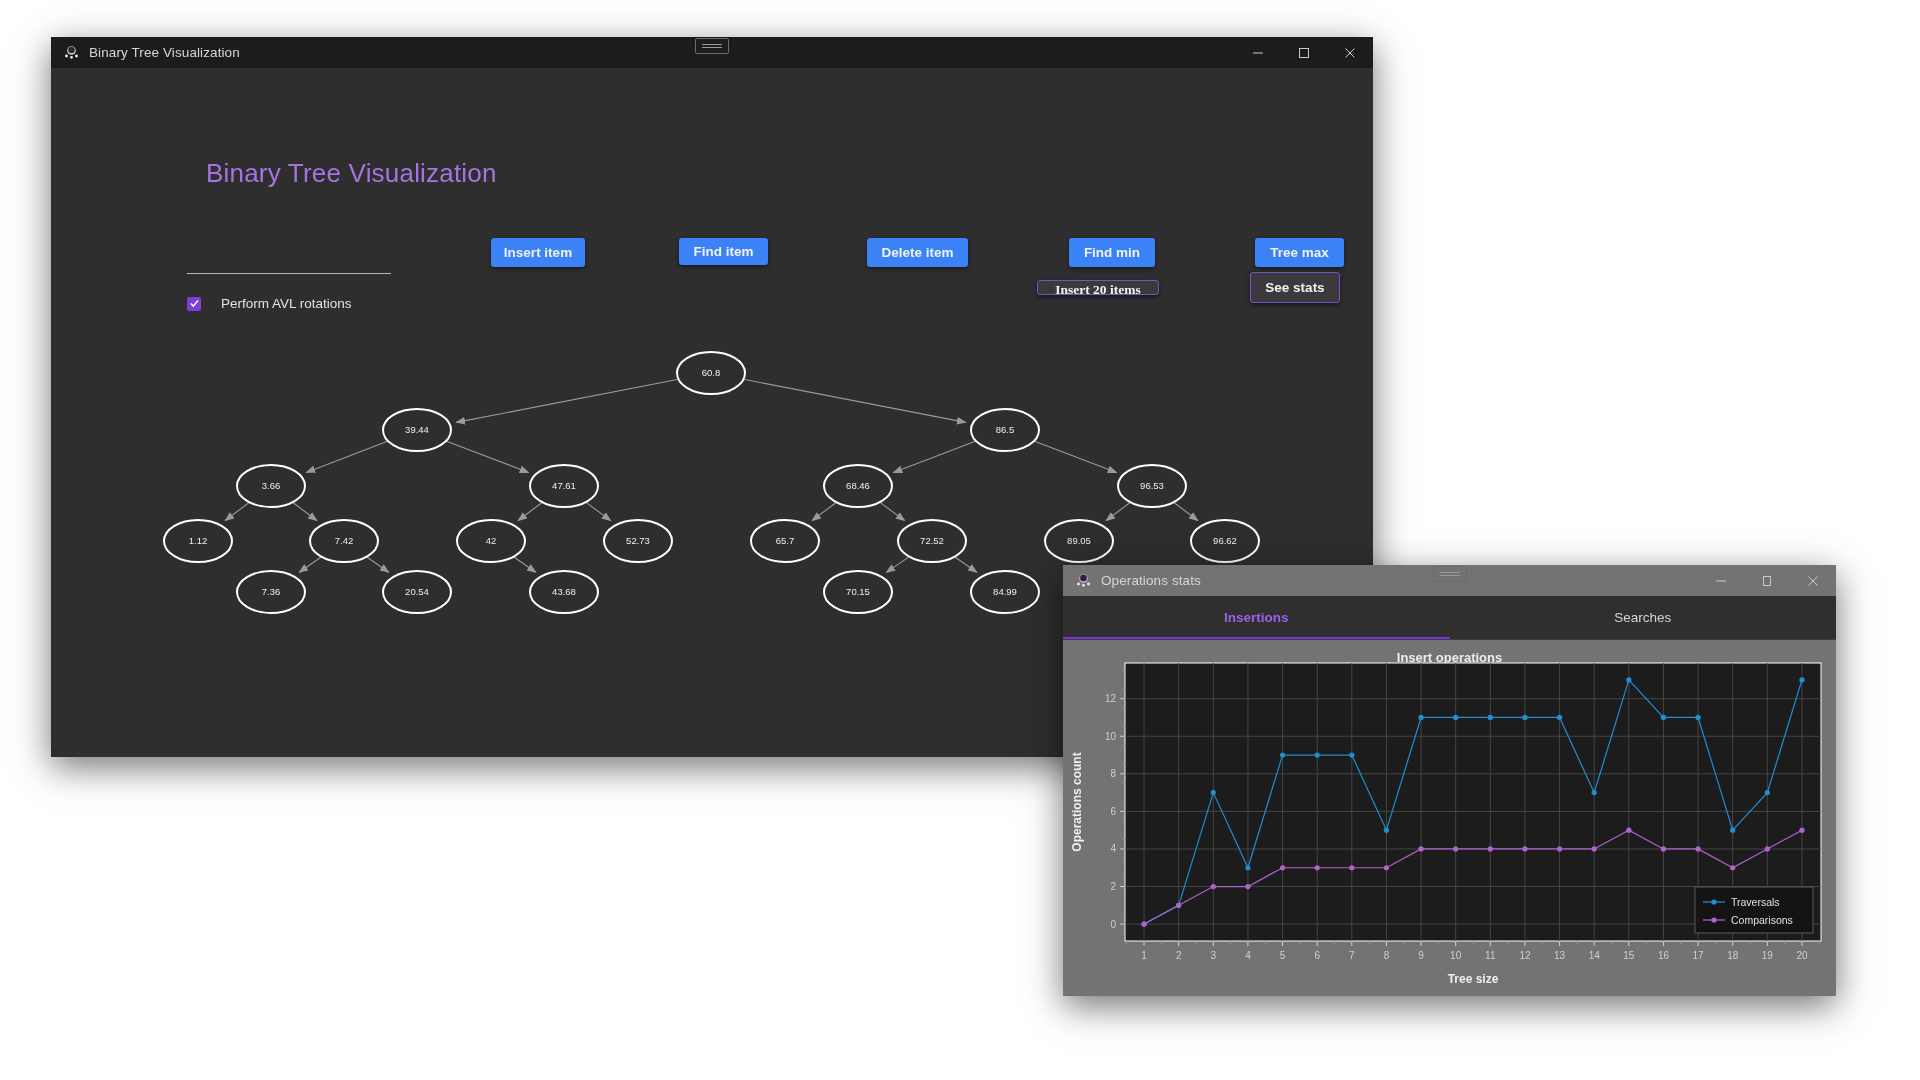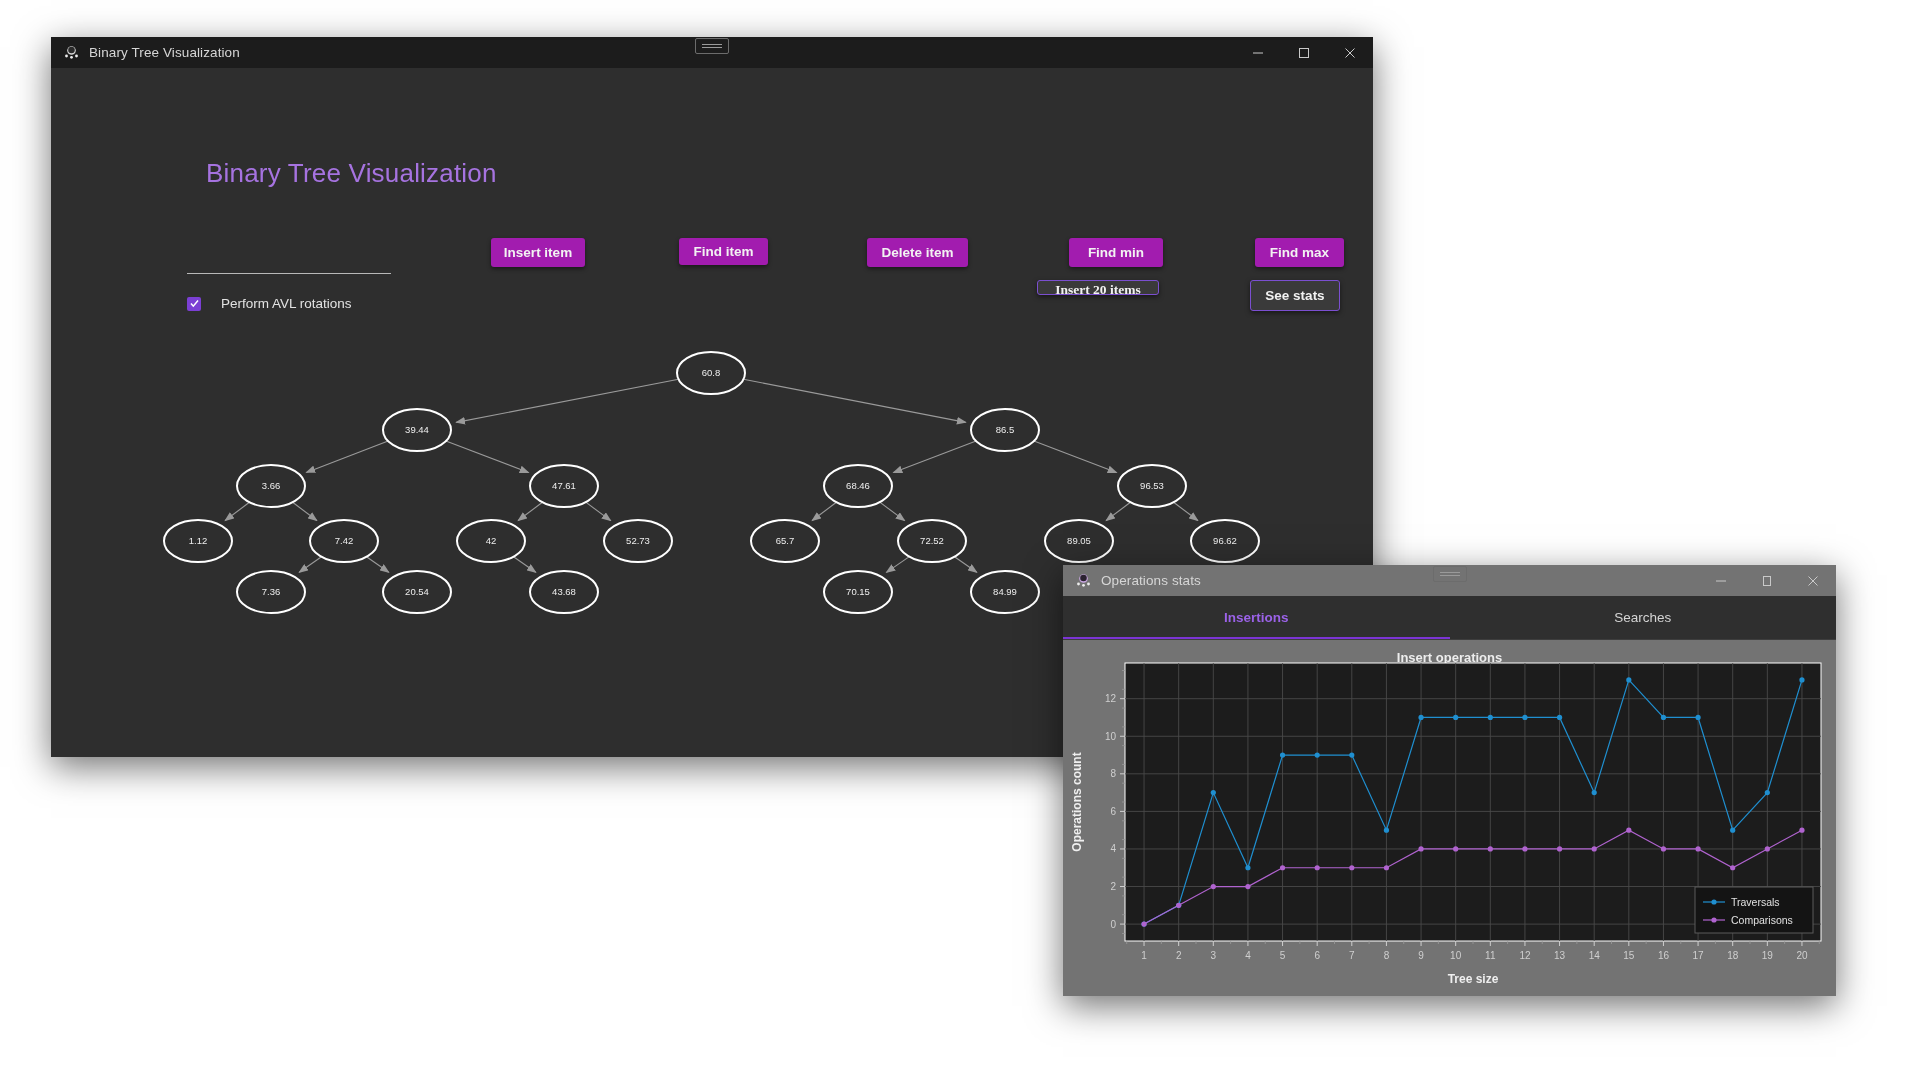--- a/index.html
+++ b/index.html
@@ -47,21 +47,21 @@
   .cbx{width:14px;height:14px;border-radius:2px;background:#7b3fd4;display:flex;align-items:center;justify-content:center;}
   .cbx svg{display:block;}
   .avl-label{font-size:13.5px;color:#e2e2e2;}
 
   .btn{
     position:absolute;border:none;cursor:pointer;
     font-family:"Liberation Sans",sans-serif;
     font-size:13.5px;font-weight:bold;color:#f2f2f2;
     border-radius:3px;
   }
-  .btn-primary{background:#a21caf;box-shadow:0 2px 4px rgba(0,0,0,.45);}
+  .btn-primary{background:#3b82f6;box-shadow:0 2px 4px rgba(0,0,0,.45);}
   .btn-ghost{background:#3a3a3a;border:1px solid #7b4fd0;box-shadow:0 2px 5px rgba(0,0,0,.5);}
 
   
   #tree-canvas{position:absolute;left:0;top:270px;width:1322px;height:290px;}
   .node-label{font-size:9.5px;fill:#eeeeee;font-family:"Liberation Sans",sans-serif;}
 
   
   #stats-window{left:1063px;top:565px;width:773px;height:431px;}
   .stats-body{background:#737373;width:100%;height:400px;position:relative;overflow:hidden;}
   .tabs{display:flex;height:43px;background:#2f2f2f;border-bottom:1px solid #3d3d3d;}
@@ -133,24 +133,24 @@
             <polyline points="2,5.6 4.3,8.2 9,2.6" fill="none" stroke="#ffffff" stroke-width="1.5"></polyline>
           </svg>
       </span>
       <span class="avl-label">Perform AVL rotations</span>
     </div>
 
     <div id="buttons-host">
         <button class="btn btn-primary" style="left: 440px; top: 170px; width: 94px; height: 29px;">Insert item</button>
         <button class="btn btn-primary" style="left: 628px; top: 170px; width: 89px; height: 27px;">Find item</button>
         <button class="btn btn-primary" style="left: 816px; top: 170px; width: 101px; height: 29px;">Delete item</button>
-        <button class="btn btn-primary" style="left: 1018px; top: 170px; width: 94px; height: 29px;">Find min</button>
-        <button class="btn btn-primary" style="left: 1204px; top: 170px; width: 89px; height: 29px;">Find max</button>
+        <button class="btn btn-primary" style="left: 1018px; top: 170px; width: 86px; height: 29px;">Find min</button>
+        <button class="btn btn-primary" style="left: 1204px; top: 170px; width: 89px; height: 29px;">Tree max</button>
         <button class="btn btn-ghost" style="left: 986px; top: 212px; width: 122px; height: 15px; font-family: Liberation Serif, serif;">Insert 20 items</button>
-        <button class="btn btn-ghost" style="left: 1199px; top: 212px; width: 90px; height: 31px;">See stats</button>
+        <button class="btn btn-ghost" style="left: 1199px; top: 204px; width: 90px; height: 31px;">See stats</button>
       </div>
 
     <svg id="tree-canvas" viewBox="0 0 1322 290">
       <defs>
         <marker id="arrowhead" markerWidth="9" markerHeight="7" refX="8" refY="3.5" orient="auto">
           <polygon points="0 0, 9 3.5, 0 7" fill="#9a9a9a"></polygon>
         </marker>
       </defs>
       <g id="edges-host">
           <line x1="627.5606087649695" y1="41.28926972924061" x2="405.31142784035114" y2="84.37839664319722" stroke="#9a9a9a" stroke-width="1.1" marker-end="url(#arrowhead)"></line>

